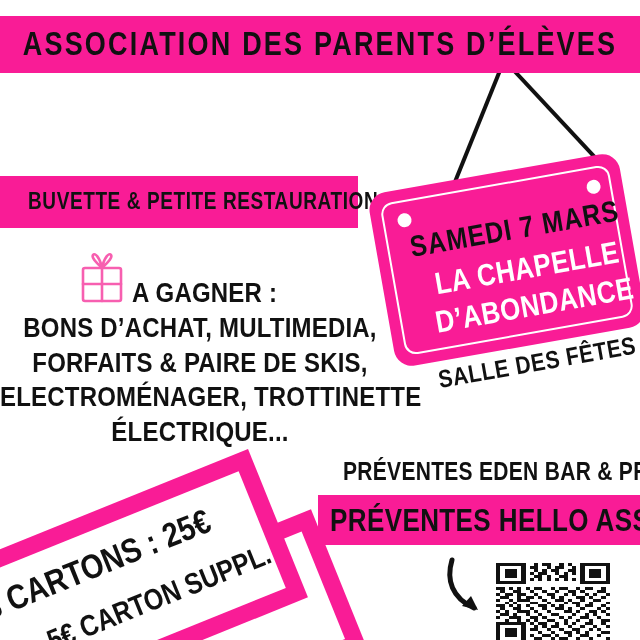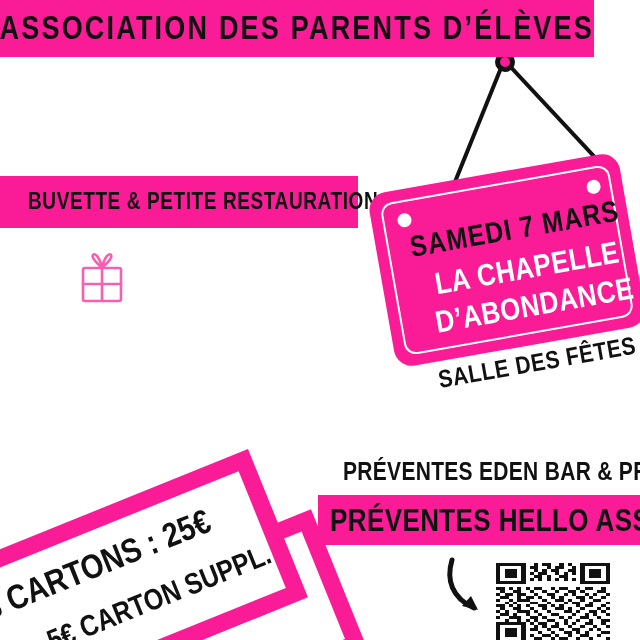--- a/index.html
+++ b/index.html
@@ -13,26 +13,26 @@
     position: relative;
     width: 640px;
     height: 640px;
     background: #ffffff;
     overflow: hidden;
   }
 
   
   .header-banner {
     position: absolute;
-    left: 0; top: 0;
-    width: 594px; height: 57px;
+    left: 0; top: 16px;
+    width: 640px; height: 57px;
     background: #f91c96;
     display: flex;
     align-items: center;
-    justify-content: flex-end;
+    justify-content: center;
     z-index: 6;
   }
   .header-banner .txt {
     color: #111111;
     font-size: 27px;
     font-weight: 700;
     letter-spacing: 2.2px;
     transform: scaleY(1.22);
     white-space: nowrap;
   }
@@ -303,20 +303,27 @@
       <g fill="none" stroke="#f75fb0" stroke-width="2.6" stroke-linecap="round" stroke-linejoin="round">
         <rect x="5" y="16" width="38" height="33" rx="2"></rect>
         <line x1="24" y1="16" x2="24" y2="49"></line>
         <line x1="5" y1="32" x2="43" y2="32"></line>
         <path d="M24 16 C 19 11, 13 6, 15 3 C 17 0, 22 6, 24 16 Z"></path>
         <path d="M24 16 C 29 11, 35 6, 33 3 C 31 0, 26 6, 24 16 Z"></path>
       </g>
     </svg>
   </div>
 
+  <div class="prizes">
+    <div class="pline first">A GAGNER :</div>
+    <div class="pline">BONS D’ACHAT, MULTIMEDIA,</div>
+    <div class="pline">FORFAITS &amp; PAIRE DE SKIS,</div>
+    <div class="pline">ELECTROMÉNAGER, TROTTINETTE</div>
+    <div class="pline">ÉLECTRIQUE...</div>
+  </div>
 
   <div class="sign-wrap">
     <div class="cord cord-left"></div>
     <div class="cord cord-right"></div>
     <div class="nail"></div>
 
     <div class="sign-plate">
       <div class="sign-inner-border"></div>
       <div class="eyelet eyelet-l"></div>
       <div class="eyelet eyelet-r"></div>

